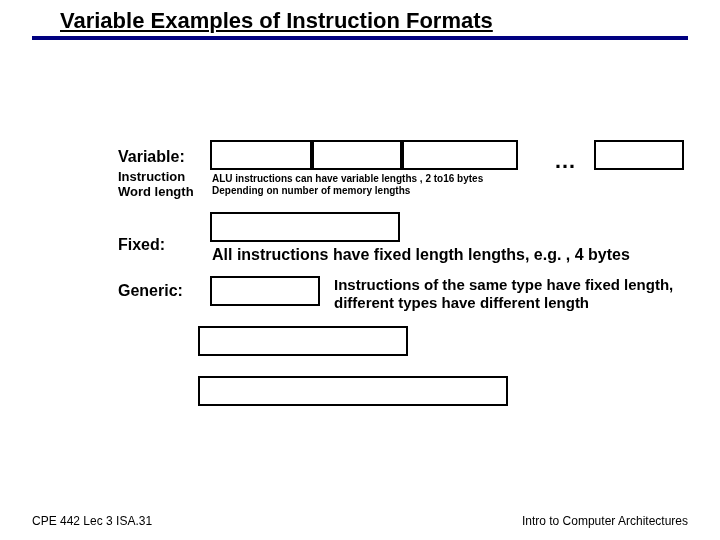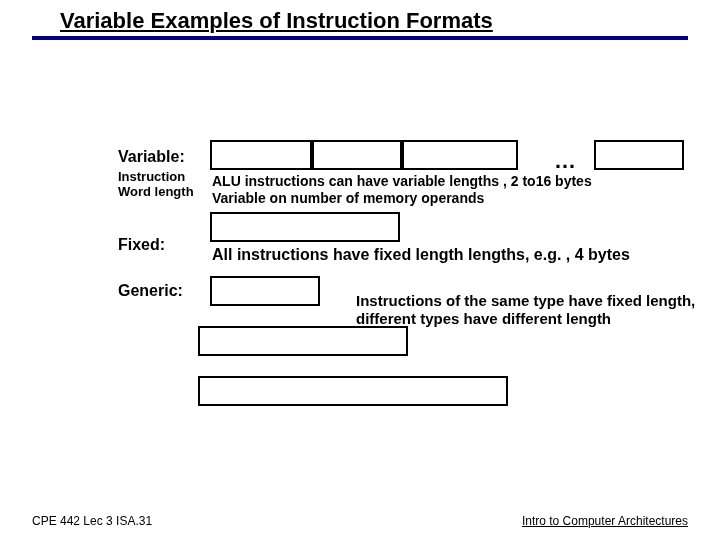--- a/index.html
+++ b/index.html
@@ -35,21 +35,21 @@
     font-weight: bold;
   }
   .sublabel {
     position: absolute;
     font-size: 13px;
     font-weight: bold;
     line-height: 1.15;
   }
   .note {
     position: absolute;
-    font-size: 14px;
+    font-size: 10px;
     font-weight: bold;
     line-height: 1.2;
   }
   .box {
     position: absolute;
     border: 2px solid #000;
     background: transparent;
     box-sizing: border-box;
   }
   .ellipsis {
@@ -57,48 +57,48 @@
     font-size: 22px;
     font-weight: bold;
     letter-spacing: 2px;
   }
   .footer-left, .footer-right {
     position: absolute;
     bottom: 12px;
     font-size: 12px;
   }
   .footer-left { left: 32px; }
-  .footer-right { right: 32px; text-decoration: underline; }
+  .footer-right { right: 32px; }
 </style>
 </head>
 <body>
 
 <div class="title">Variable Examples of Instruction Formats</div>
 <div class="title-rule"></div>
 
 <div class="label" style="top:148px; left:118px;">Variable:</div>
 <div class="sublabel" style="top:170px; left:118px;">
   <span>Instruction</span><br>
   <span>Word length</span>
 </div>
 
 <div class="box" style="top:140px; left:210px; width:102px; height:30px;"></div>
 <div class="box" style="top:140px; left:312px; width:90px; height:30px;"></div>
 <div class="box" style="top:140px; left:402px; width:116px; height:30px;"></div>
 <div class="ellipsis" style="top:148px; left:554px;">…</div>
 <div class="box" style="top:140px; left:594px; width:90px; height:30px;"></div>
 <div class="note" style="top:173px; left:212px;">
   <span>ALU instructions can have variable lengths , 2 to16 bytes</span><br>
-  <span>Variable on number of memory operands</span>
+  <span>Depending on number of memory lengths</span>
 </div>
 
 <div class="label" style="top:236px; left:118px;">Fixed:</div>
 <div class="box" style="top:212px; left:210px; width:190px; height:30px;"></div>
 <div class="note" style="top:245px; left:212px; font-size:16px;">All instructions have fixed length lengths, e.g. , 4 bytes</div>
 
 <div class="label" style="top:282px; left:118px;">Generic:</div>
 <div class="box" style="top:276px; left:210px; width:110px; height:30px;"></div>
-<div class="note" style="top:292px; left:334px; width:360px; font-size:15px;margin-left:22px;">Instructions of the same type have fixed length, different types have different length</div>
+<div class="note" style="top:276px; left:334px; width:360px; font-size:15px;">Instructions of the same type have fixed length, different types have different length</div>
 <div class="box" style="top:326px; left:198px; width:210px; height:30px;"></div>
 <div class="box" style="top:376px; left:198px; width:310px; height:30px;"></div>
 
 <div class="footer-left">CPE 442 Lec 3 ISA.31</div>
 <div class="footer-right">Intro to Computer Architectures</div>
 
 </body></html>

